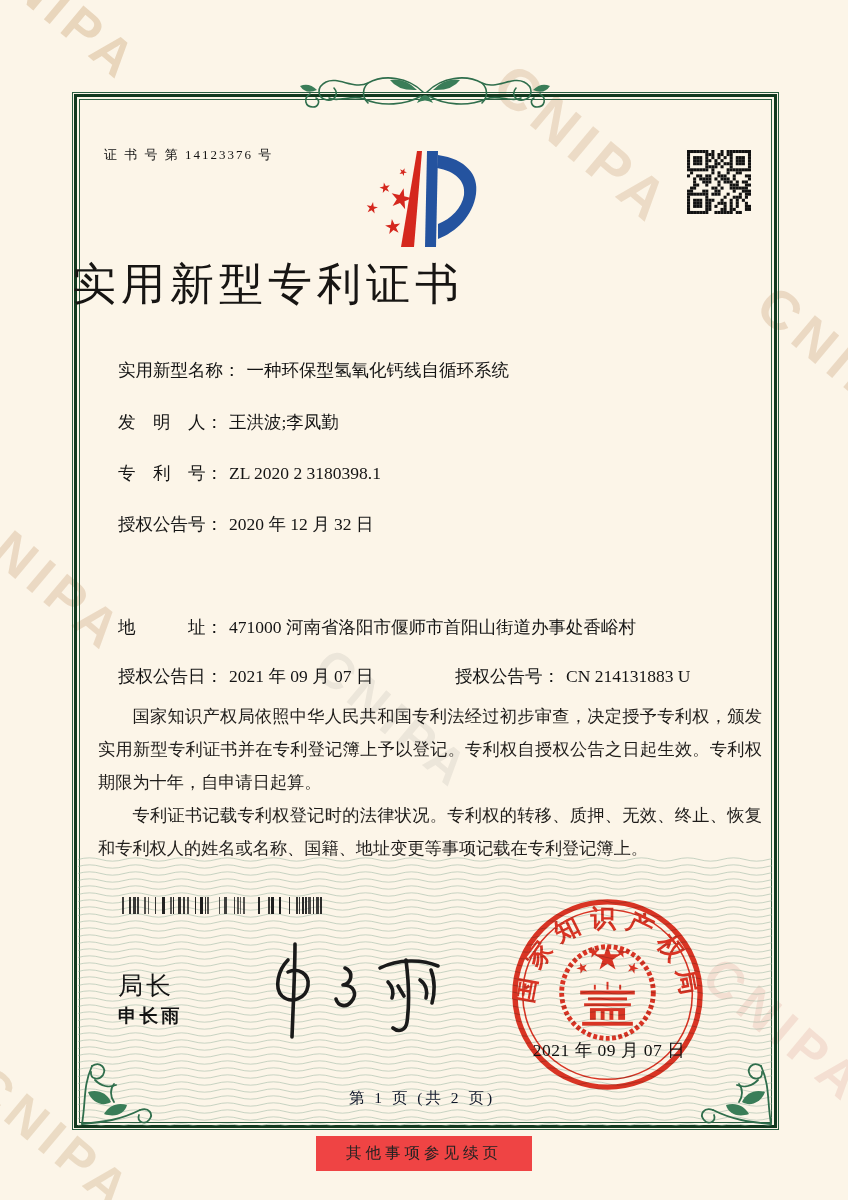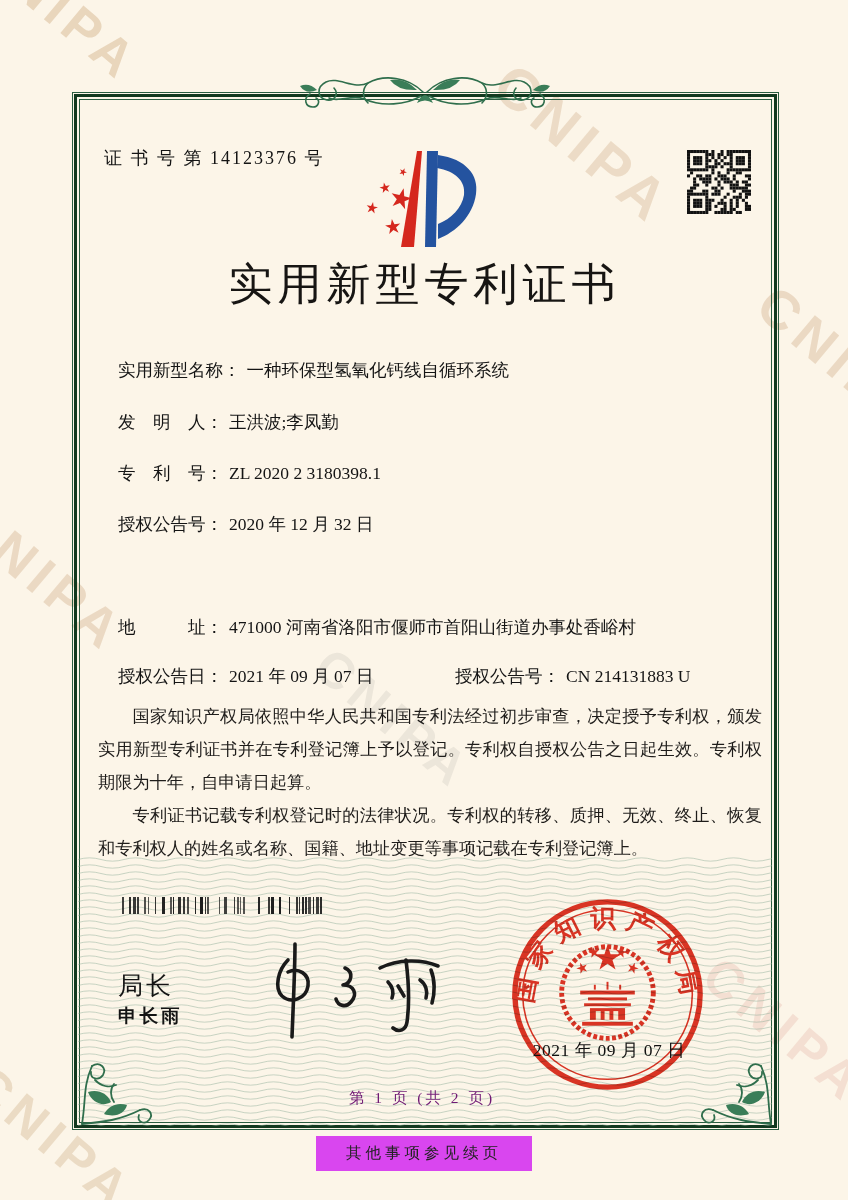--- a/index.html
+++ b/index.html
@@ -14,25 +14,25 @@
     position:absolute;font-family:"Liberation Sans","DejaVu Sans",sans-serif;
     font-weight:700;letter-spacing:7px;transform:rotate(40deg);
     pointer-events:none;white-space:nowrap;
   }
   
   .frame-outer{position:absolute;left:72px;top:92px;width:705px;height:1036px;border:1px solid #2a5d40;}
   .frame-mid{position:absolute;left:1px;top:1px;right:1px;bottom:1px;border:3px solid #12391f;}
   .frame-inner{position:absolute;left:2px;top:2px;right:2px;bottom:2px;border:1px solid #2a5d40;}
   .waves{position:absolute;left:78px;top:856px;width:694px;height:270px;z-index:1;}
   
-  .cert-no{position:absolute;left:104px;top:146px;font-size:18px;letter-spacing:2px;z-index:3;}
+  .cert-no{position:absolute;left:104px;top:146px;font-size:13px;letter-spacing:2px;z-index:3;}
   .logo{position:absolute;left:338px;top:140px;z-index:3;}
   .qr{position:absolute;left:687px;top:150px;z-index:3;}
   .title{
-    position:absolute;left:72px;top:255px;width:705px;text-align:center;
+    position:absolute;left:72px;top:255px;width:705px;text-align:left;
     font-size:44px;letter-spacing:5px;color:#171513;z-index:3;font-weight:500;
   }
   
   .field{position:absolute;left:118px;font-size:17.5px;white-space:nowrap;z-index:3;}
   .field .lbl{display:inline-block;}
   .field .val{margin-left:6px;}
   .f1{top:358px}.f2{top:410px}.f3{top:461px}.f4{top:512px}.f5{top:563px}.f6{top:615px}.f7{top:664px}
   .grant-no{position:absolute;left:337px;top:0px;}
   
   .body-text{
@@ -45,27 +45,27 @@
   .sig-title{position:absolute;left:118px;top:969px;font-size:25px;letter-spacing:3px;z-index:3;}
   .sig-name{position:absolute;left:118px;top:1003px;font-size:18.5px;letter-spacing:3px;z-index:3;font-weight:bold;}
   .signature{position:absolute;left:248px;top:940px;z-index:4;}
   .seal{position:absolute;left:510px;top:897px;z-index:4;mix-blend-mode:multiply;}
   .seal-date{
     position:absolute;left:524px;top:1038px;width:170px;text-align:center;z-index:5;
     font-size:17.5px;color:#111;letter-spacing:0.5px;white-space:nowrap;
   }
   .page-num{
     position:absolute;left:72px;top:1088px;width:700px;text-align:center;z-index:3;
-    font-size:15.5px;letter-spacing:3px;color:#701a75;
+    font-size:15.5px;letter-spacing:3px;color:#0f172a;
   }
   .cont-note{
     position:absolute;left:0;top:1136px;width:848px;text-align:center;z-index:3;
   }
   .cont-note span{
-    display:inline-block;background:#d946ef;padding:7px 30px;
+    display:inline-block;background:#ef4444;padding:7px 30px;
     font-size:15.5px;letter-spacing:4px;color:#222;
   }
   .ornament-top{position:absolute;left:290px;top:65px;z-index:2;}
   .corner{position:absolute;z-index:2;}
   .corner-bl{left:78px;top:1048px;}
   .corner-br{left:697px;top:1048px;}
   svg{display:block;}
 </style>
 </head>
 <body>

